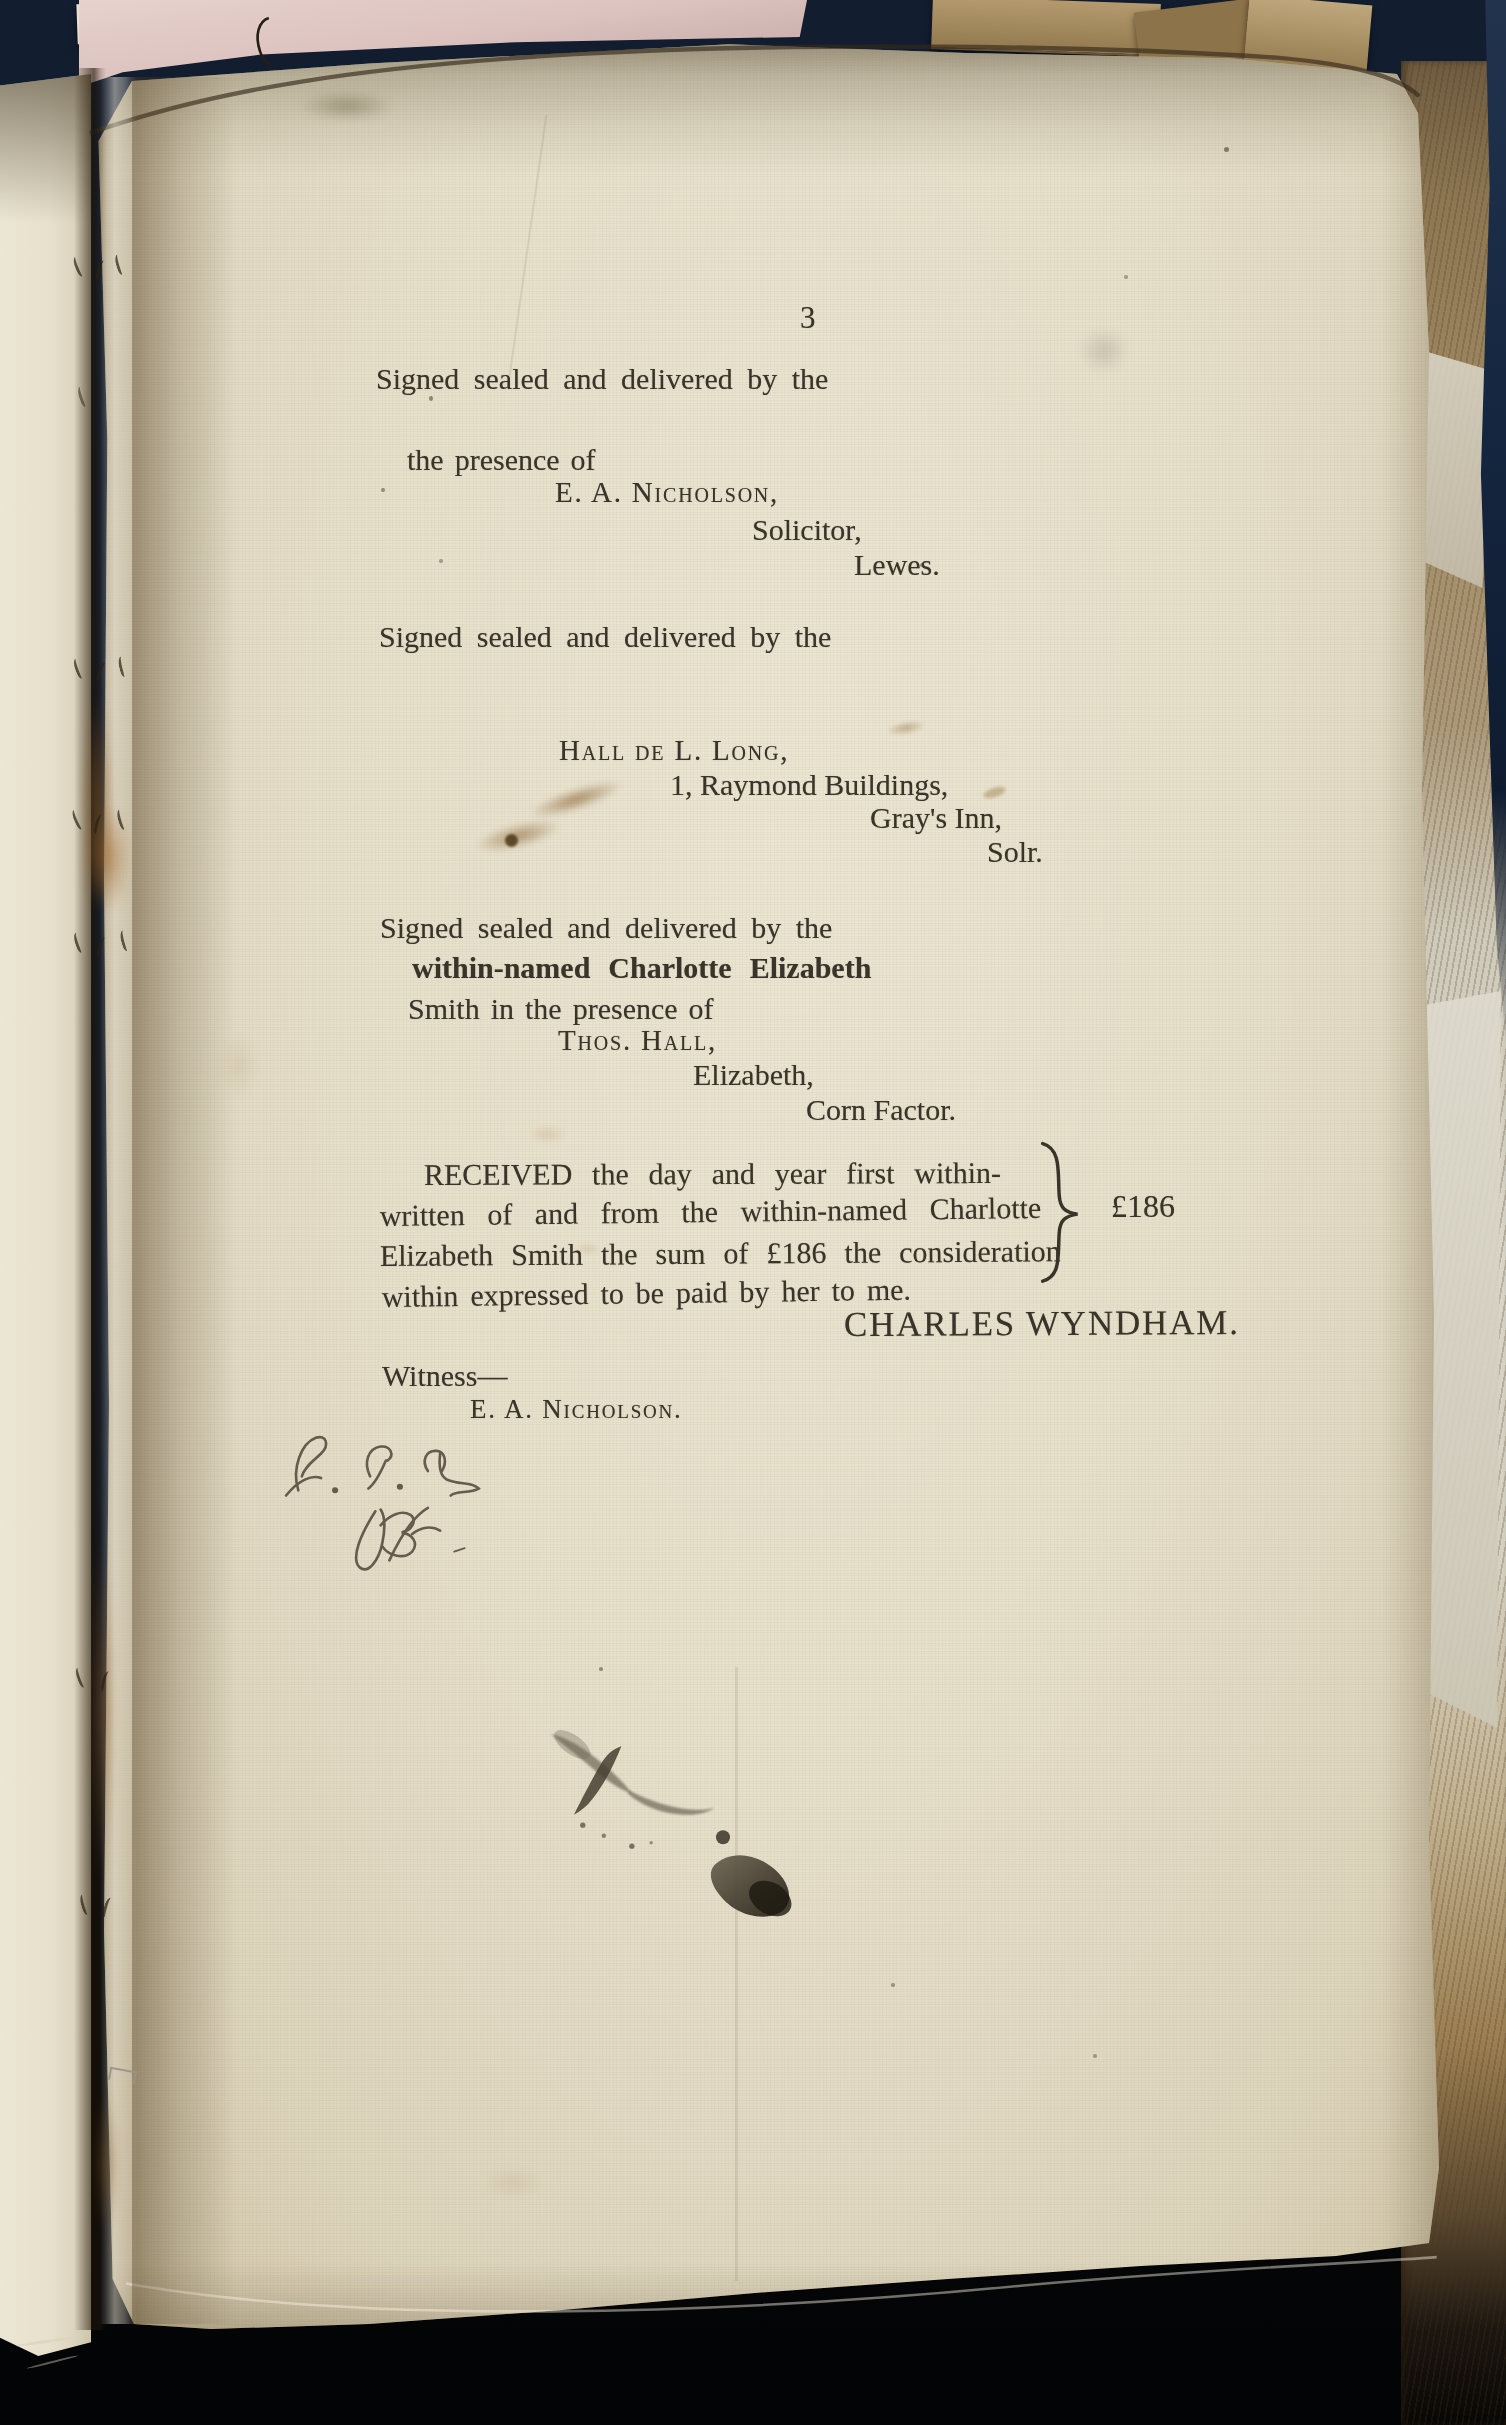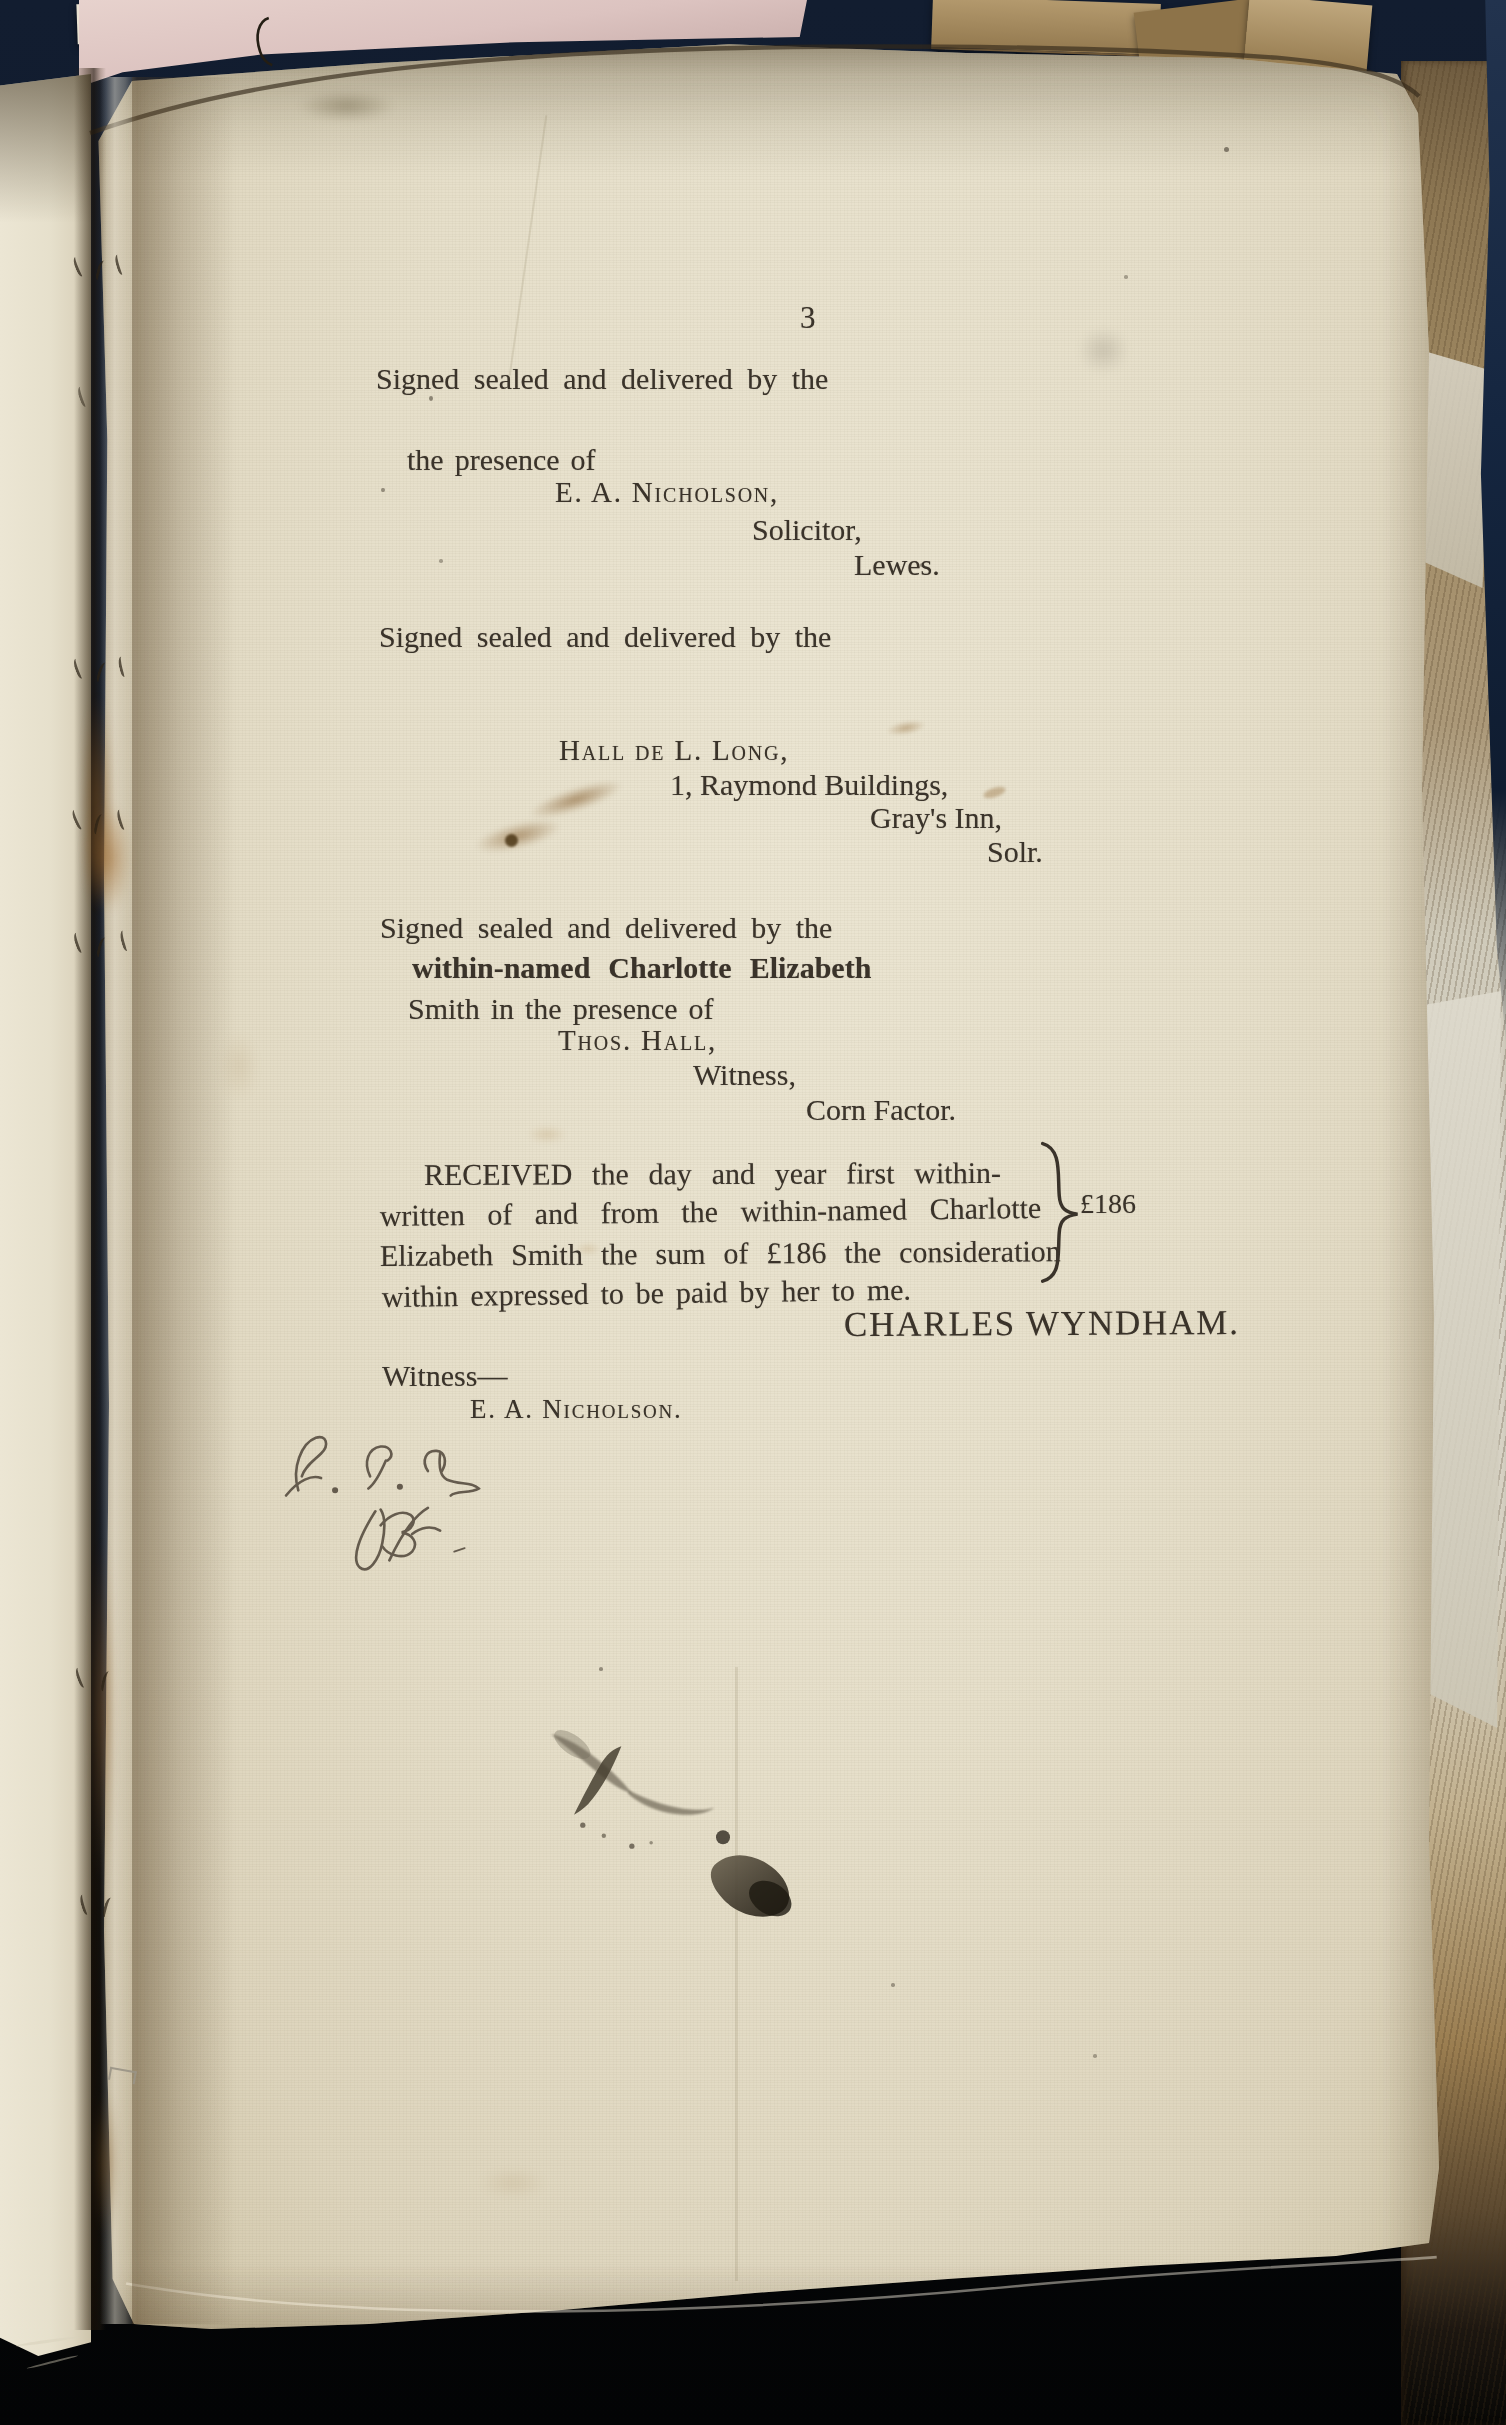--- a/index.html
+++ b/index.html
@@ -162,32 +162,32 @@
   <div class="t" style="left:379px;top:620px;word-spacing:7px;">Signed sealed and delivered by the</div>
   <div class="t sc" style="left:559px;top:734px;">Hall de L. Long,</div>
   <div class="t" style="left:670px;top:768px;">1, Raymond Buildings,</div>
   <div class="t" style="left:870px;top:801px;">Gray's Inn,</div>
   <div class="t" style="left:987px;top:835px;">Solr.</div>
 
   <div class="t" style="left:380px;top:911px;word-spacing:7px;">Signed sealed and delivered by the</div>
   <div class="t" style="left:412px;top:951px;word-spacing:10.5px;font-weight:bold;">within-named Charlotte Elizabeth</div>
   <div class="t" style="left:408px;top:992px;word-spacing:3.5px;">Smith in the presence of</div>
   <div class="t sc" style="left:558px;top:1024px;">Thos. Hall,</div>
-  <div class="t" style="left:693px;top:1058px;">Witness,</div>
+  <div class="t" style="left:693px;top:1058px;">Elizabeth,</div>
   <div class="t" style="left:806px;top:1093px;">Corn Factor.</div>
 
   <div class="t" style="left:424px;top:1158px;word-spacing:12.3px;transform:rotate(-.2deg);transform-origin:left bottom;">RECEIVED the day and year first within-</div>
   <div class="t" style="left:380px;top:1199px;word-spacing:15px;transform:rotate(-.7deg);transform-origin:left bottom;">written of and from the within-named Charlotte</div>
   <div class="t" style="left:380px;top:1239px;word-spacing:10.5px;transform:rotate(-.4deg);transform-origin:left bottom;">Elizabeth Smith the sum of £186 the consideration</div>
   <div class="t" style="left:382px;top:1280px;word-spacing:4.4px;transform:rotate(-.8deg);transform-origin:left bottom;">within expressed to be paid by her to me.</div>
 
   <svg style="left:1034px;top:1138px;" width="54" height="147" viewBox="0 0 62 168">
     <path d="M10,6 C32,12 27,42 29,66 C30,80 36,85 50,87 C36,89 30,94 29,108 C27,132 32,158 10,164" stroke="#3a332a" stroke-width="4" fill="none" stroke-linecap="round"></path>
   </svg>
-  <div class="t" style="left:1080px;top:1188px;font-size:28px;">£186</div>
+  <div class="t" style="left:1111px;top:1188px;font-size:32px;">£186</div>
 
   <div class="t caps" style="left:844px;top:1304px;transform:rotate(-.3deg);">CHARLES WYNDHAM.</div>
   <div class="t" style="left:382px;top:1359px;">Witness—</div>
   <div class="t sc" style="left:470px;top:1394px;font-size:27px;">E. A. Nicholson.</div>
 
   <svg style="left:272px;top:1422px;" width="219" height="162" viewBox="0 0 250 185" stroke="#50463a" stroke-width="3" fill="none" stroke-linecap="round">
     <g opacity=".85" aria-label="L. G. A">
       <path d="M30,78 C22,52 34,24 50,18 C62,14 66,26 56,36 C48,44 38,50 34,62"></path>
       <path d="M16,84 C30,66 46,60 56,64"></path>
       <circle cx="72" cy="78" r="2" fill="#50463a"></circle>

